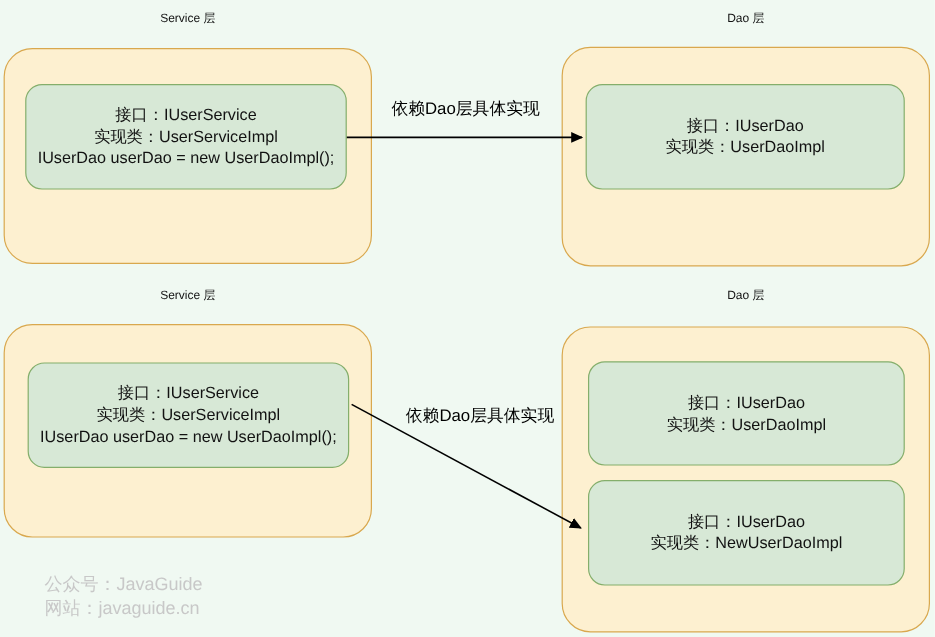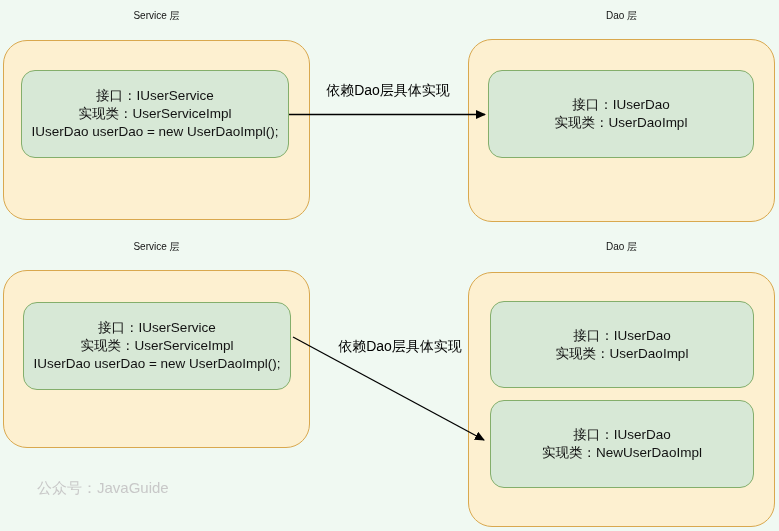--- a/index.html
+++ b/index.html
@@ -119,15 +119,16 @@
       <marker id="arrowhead" markerUnits="userSpaceOnUse" markerWidth="14" markerHeight="12" refX="9" refY="4.5" orient="auto">
         <path d="M0,0 L10,4.5 L0,9 Z" fill="#000"></path>
       </marker>
     </defs>
     <line x1="289" y1="114.5" x2="485" y2="114.5" stroke="#000" stroke-width="1.3" marker-end="url(#arrowhead)"></line>
     <line x1="293" y1="337" x2="484" y2="440" stroke="#000" stroke-width="1.3" marker-end="url(#arrowhead)"></line>
   </svg>
 
   <div class="watermark">
     <div>公众号：JavaGuide</div>
+    <div>网站：javaguide.cn</div>
   </div>
 
 </div>
 
 </body></html>

